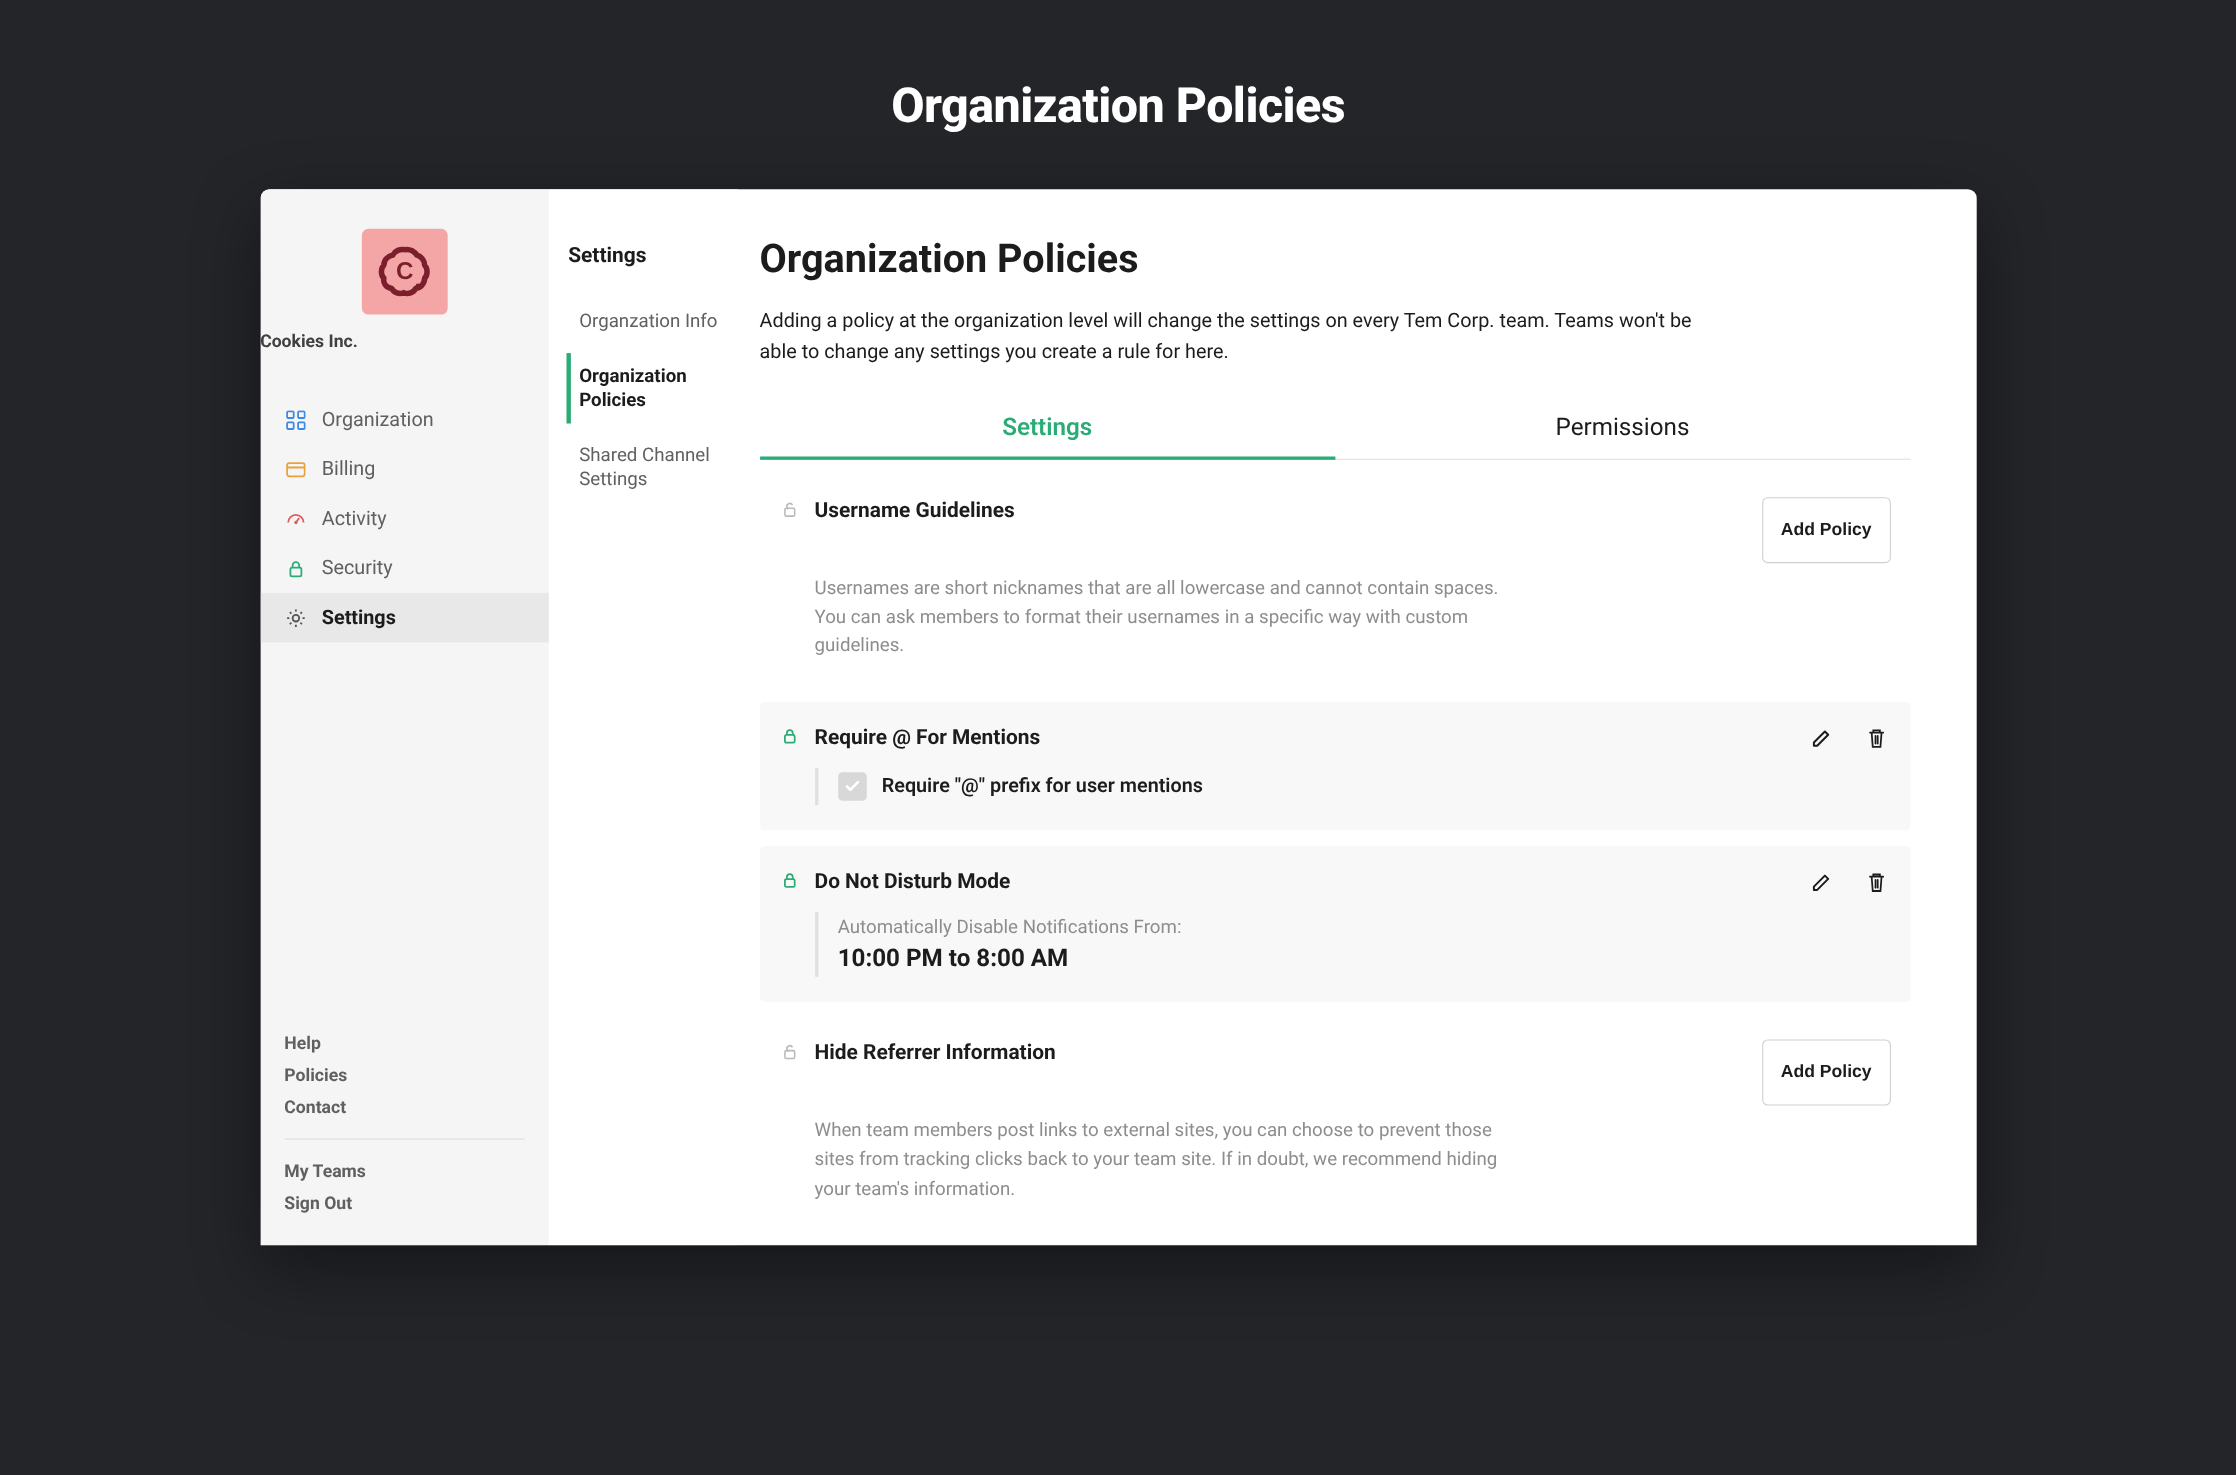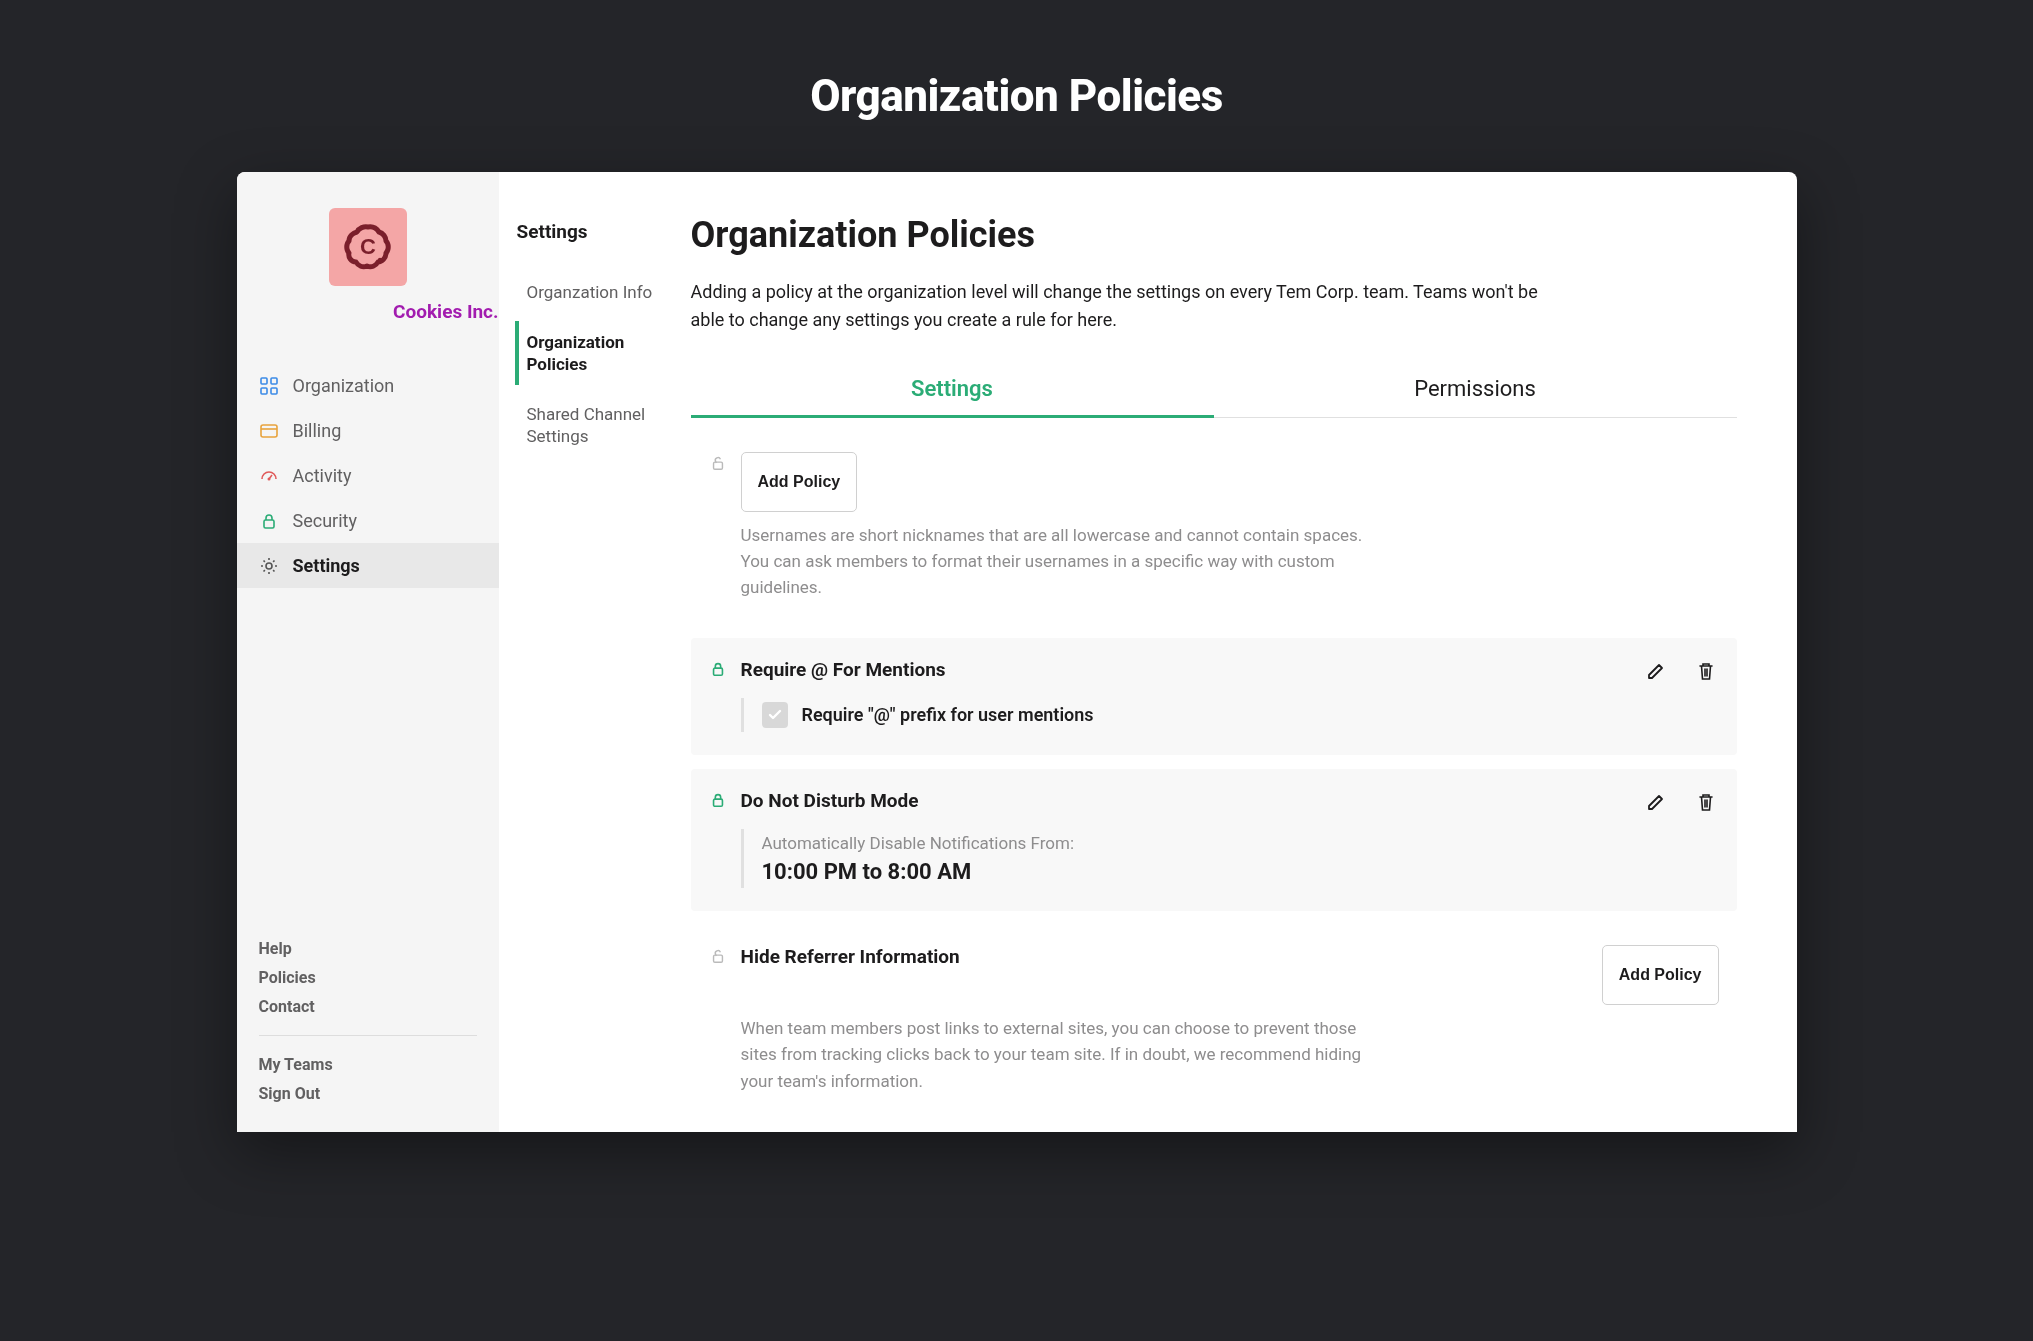--- a/index.html
+++ b/index.html
@@ -41,24 +41,24 @@
     .logo {
       width: 78px;
       height: 78px;
       background: #f4a6a6;
       border-radius: 6px;
       display: inline-flex;
       align-items: center;
       justify-content: center;
     }
     .org-name {
-      text-align: right;
-      font-size: 19px;
-      font-weight: 700;
-      color: #a21caf;
+      text-align: left;
+      font-size: 16px;
+      font-weight: 700;
+      color: #404040;
       margin-bottom: 40px;
     }
     .nav-list { list-style: none; }
     .nav-item {
       display: flex;
       align-items: center;
       padding: 12px 22px;
       font-size: 18px;
       color: #616061;
       cursor: pointer;
@@ -316,20 +316,21 @@
     </div>
 
     <div class="policy open">
       <div class="policy-header">
         <span class="lock-col">
           <svg width="16" height="16" viewBox="0 0 18 18">
               <rect x="4" y="8" width="10" height="8" rx="1.5" fill="none" stroke="#bababa" stroke-width="1.6"></rect>
               <path d="M6 8 V6 a3 3 0 0 1 6 0" fill="none" stroke="#bababa" stroke-width="1.6" transform="rotate(-25 9 6)"></path>
             </svg>
         </span>
+        <div class="policy-title">Username Guidelines</div>
         <div class="policy-actions">
           <button class="btn">Add Policy</button>
         </div>
       </div>
       <p class="policy-desc">Usernames are short nicknames that are all lowercase and cannot contain spaces. You can ask members to format their usernames in a specific way with custom guidelines.</p>
     </div>
 
     <div class="policy locked">
       <div class="policy-header">
         <span class="lock-col">

